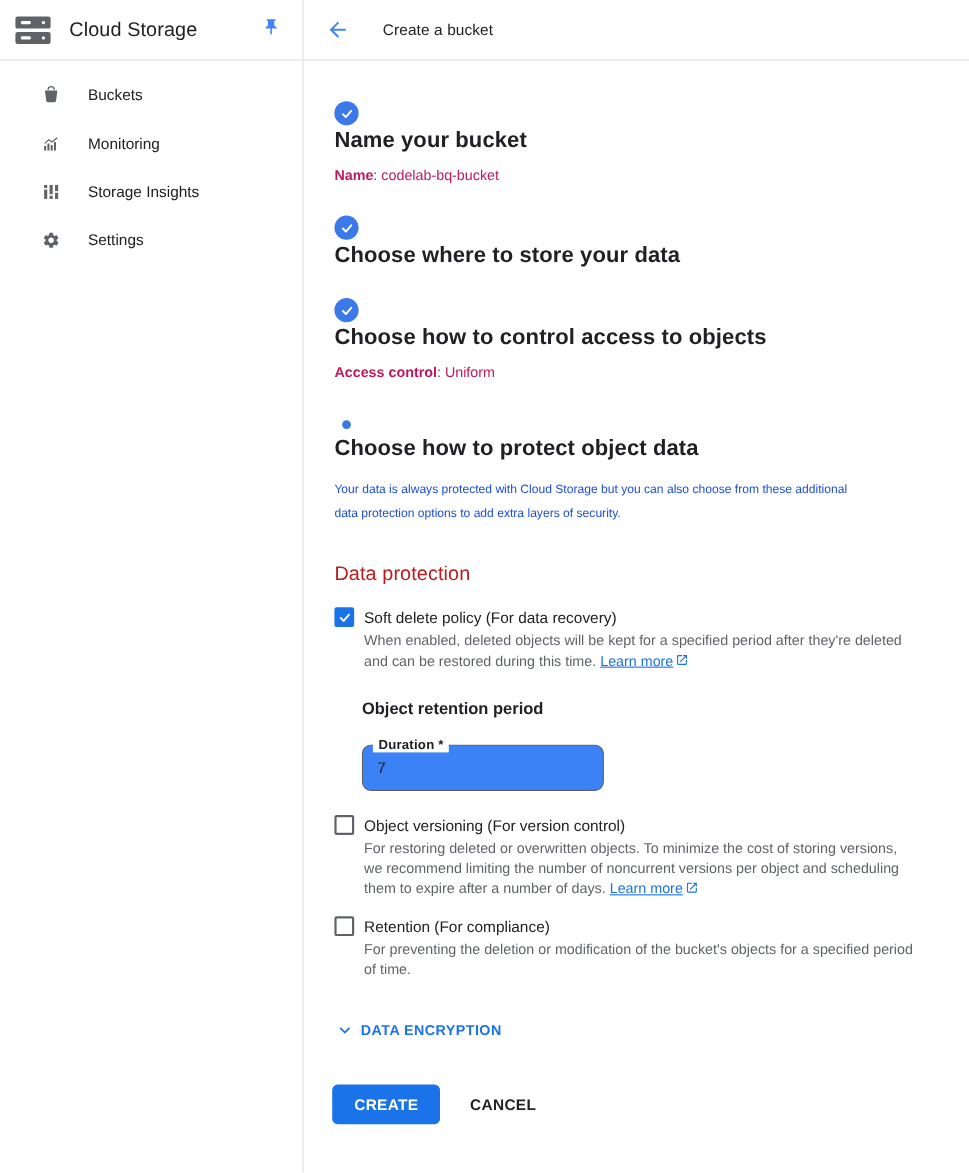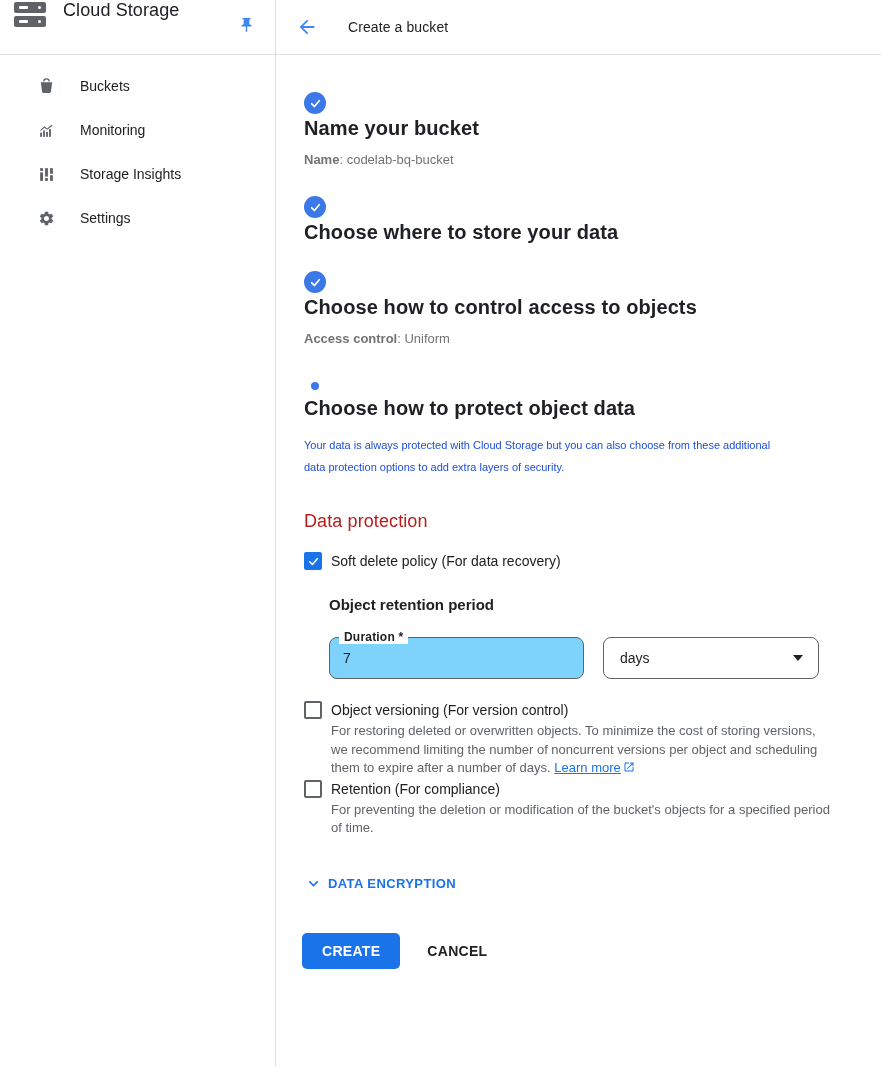--- a/index.html
+++ b/index.html
@@ -6,21 +6,21 @@
   html,body { width:881px; height:1066px; background:#fff; overflow:hidden;
     font-family:"Liberation Sans","DejaVu Sans",sans-serif; color:#202124; }
 
   
   .app { display:flex; width:881px; height:1066px; }
   .sidebar { width:276px; flex:0 0 276px; border-right:1px solid #dadce0; }
   .main { flex:1; min-width:0; }
 
   
   .side-header { height:55px; border-bottom:1px solid #e0e0e0; display:flex;
-    align-items:flex-start; padding:0 20px 0 14px; position:relative; }
+    align-items:center; padding:0 20px 0 14px; position:relative; }
   .logo { width:32px; height:28px; display:flex; flex-direction:column; justify-content:center; gap:3px; }
   .logo .bar { width:32px; height:11px; background:#5f6368; border-radius:2px; position:relative; }
   .logo .bar::before { content:""; position:absolute; left:5px; top:4px; width:9px; height:3px; background:#fff; border-radius:1px; }
   .logo .bar::after { content:""; position:absolute; right:5px; top:4px; width:3.5px; height:3.5px; background:#fff; border-radius:50%; }
   .side-title { font-size:18px; margin-left:17px; color:#202124; letter-spacing:.1px; }
   .pin { position:absolute; right:20px; top:50%; transform:translateY(-50%); cursor:pointer; }
   .nav { padding-top:9px; }
   .nav-item { height:44px; display:flex; align-items:center; padding-left:38px; cursor:pointer; }
   .nav-icon { width:17px; height:17px; display:flex; align-items:center; justify-content:center; }
   .nav-label { font-size:14px; margin-left:25px; color:#202124; }
@@ -34,41 +34,41 @@
   .content { padding:34px 0 0 28px; }
   .step { display:flex; margin-bottom:22px;flex-direction:column; }
   .marker-col { width:22px; flex:0 0 22px; margin-right:16px; position:relative; }
   .step-circle { width:22px; height:22px; border-radius:50%; background:#3b78e8;
     display:flex; align-items:center; justify-content:center; margin-top:3px; }
   .step-dot { width:8px; height:8px; border-radius:50%; background:#3b78e8; margin:10px auto 0; }
   .step-line { position:absolute; left:10.5px; top:33px; bottom:2px; width:1px; background:#bdc1c6; }
   .step-content { flex:1; min-width:0; }
   .step-title { font-size:20px; font-weight:bold; color:#202124; line-height:28px; letter-spacing:.1px; }
   .step-details { margin-top:7px; }
-  .detail-row { font-size:13px; line-height:22px; color:#737373; }
+  .detail-row { font-size:13px; line-height:22px; color:#be185d; }
   .detail-row .lbl { font-weight:bold; }
   .step-desc { font-size:11px; line-height:22px; color:#1d4ed8; max-width:486px; margin-top:12px; }
 
   
   .section-heading { font-size:18px; color:#b91c1c; margin-top:33px; letter-spacing:.1px; }
   .options { margin-top:19px; }
-  .option { }
+  .option { margin-bottom:13px; }
   .option-head { display:flex; align-items:flex-start; cursor:pointer; }
   .checkbox { width:18px; height:18px; flex:0 0 18px; border:2px solid #5f6368; border-radius:2px;
     margin-top:1px; background:#fff; display:flex; align-items:center; justify-content:center; }
   .checkbox.checked { background:#1a73e8; border-color:#1a73e8; }
   .option-label { font-size:14px; color:#202124; margin-left:9px; line-height:20px; }
   .option-desc { font-size:13px; line-height:18.5px; color:#5f6368; margin:2px 0 0 27px; max-width:502px; }
   .learn-link { color:#1a73e8; text-decoration:underline; cursor:pointer; }
   .ext-icon { display:inline-block; vertical-align:-1px; margin-left:2px; cursor:pointer; }
 
   .retention-sub { margin:25px 0 21px 25px; }
   .sub-heading { font-size:15px; font-weight:bold; color:#202124; }
   .fields-row { display:flex; gap:19px; margin-top:24px; }
-  .text-field { position:relative; width:255px; height:42px; border:1px solid #5f6368; border-radius:8px; background:#7dd3fc; }
+  .text-field { position:relative; width:220px; height:42px; border:1px solid #5f6368; border-radius:8px; background:#3b82f6; }
   .text-field .field-label { position:absolute; top:-8px; left:9px; background:#fff; padding:0 5px;
     font-size:12px; font-weight:bold; color:#202124; letter-spacing:.2px; }
   .text-field input { width:100%; height:100%; border:0; outline:0; background:transparent;
     padding:0 13px; font-size:14px; color:#202124; font-family:inherit; border-radius:8px; }
   .select-field { width:216px; height:42px; border:1px solid #5f6368; border-radius:8px; background:#fff;
     display:flex; align-items:center; justify-content:space-between; padding:0 15px 0 16px;
     font-size:14px; color:#202124; cursor:pointer; }
   .caret { width:0; height:0; border-left:5px solid transparent; border-right:5px solid transparent;
     border-top:6px solid #202124; }
 
@@ -219,32 +219,31 @@
 
             <div class="option">
               <div class="option-head">
                 <span class="checkbox checked">
                   <svg width="13" height="13" viewBox="0 0 24 24" fill="none" stroke="#fff" stroke-width="3" stroke-linecap="round" stroke-linejoin="round">
                       <path d="M5 12.5 10 17.5 19 7"></path>
                     </svg>
                 </span>
                 <span class="option-label">Soft delete policy (For data recovery)</span>
               </div>
+              <div class="option-desc"><span>When enabled, deleted objects will be kept for a specified period after they're deleted and can be restored during this time. </span><span class="learn-link">Learn more</span><span class="ext-icon"><svg width="12" height="12" viewBox="0 0 24 24" fill="#1a73e8">
+                      <path d="M19 19H5V5h7V3H5c-1.11 0-2 .9-2 2v14c0 1.1.89 2 2 2h14c1.1 0 2-.9 2-2v-7h-2v7zM14 3v2h3.59l-9.83 9.83 1.41 1.41L19 6.41V10h2V3h-7z"></path>
+                    </svg></span></div>
 
               <div class="retention-sub">
                 <div class="sub-heading">Object retention period</div>
                 <div class="fields-row">
                   <div class="text-field">
                     <span class="field-label">Duration *</span>
                     <input type="text" value="7" style="">
                   </div>
-                  <div class="select-field">
-                    <span>days</span>
-                    <span class="caret"></span>
-                  </div>
                 </div>
               </div>
             </div>
 
             <div class="option">
               <div class="option-head">
                 <span class="checkbox"></span>
                 <span class="option-label">Object versioning (For version control)</span>
               </div>
               <div class="option-desc"><span>For restoring deleted or overwritten objects. To minimize the cost of storing versions, we recommend limiting the number of noncurrent versions per object and scheduling them to expire after a number of days. </span><span class="learn-link">Learn more</span><span class="ext-icon"><svg width="12" height="12" viewBox="0 0 24 24" fill="#1a73e8">

